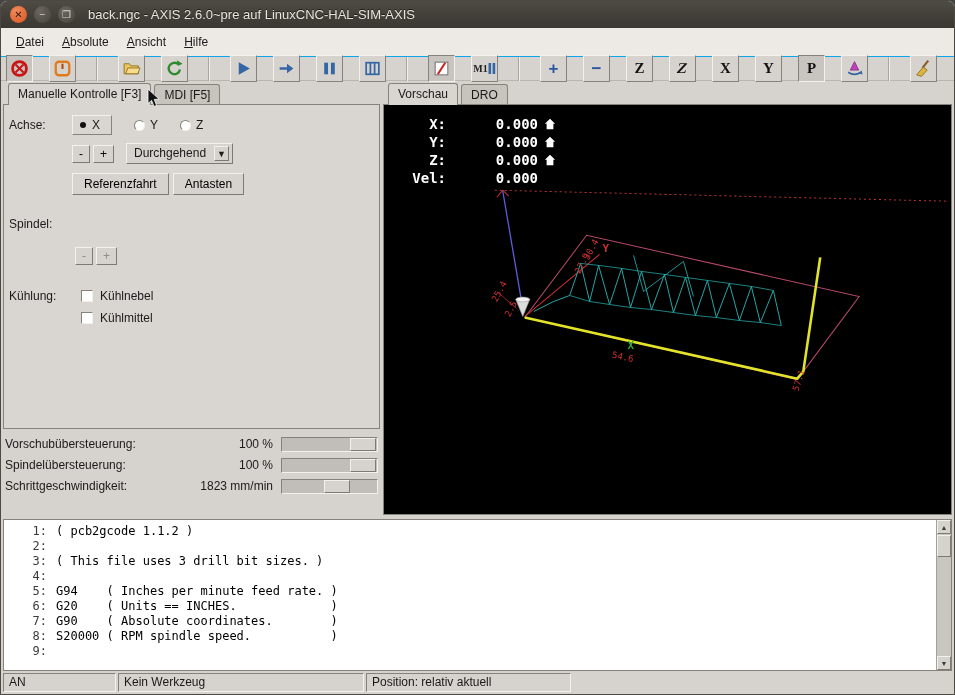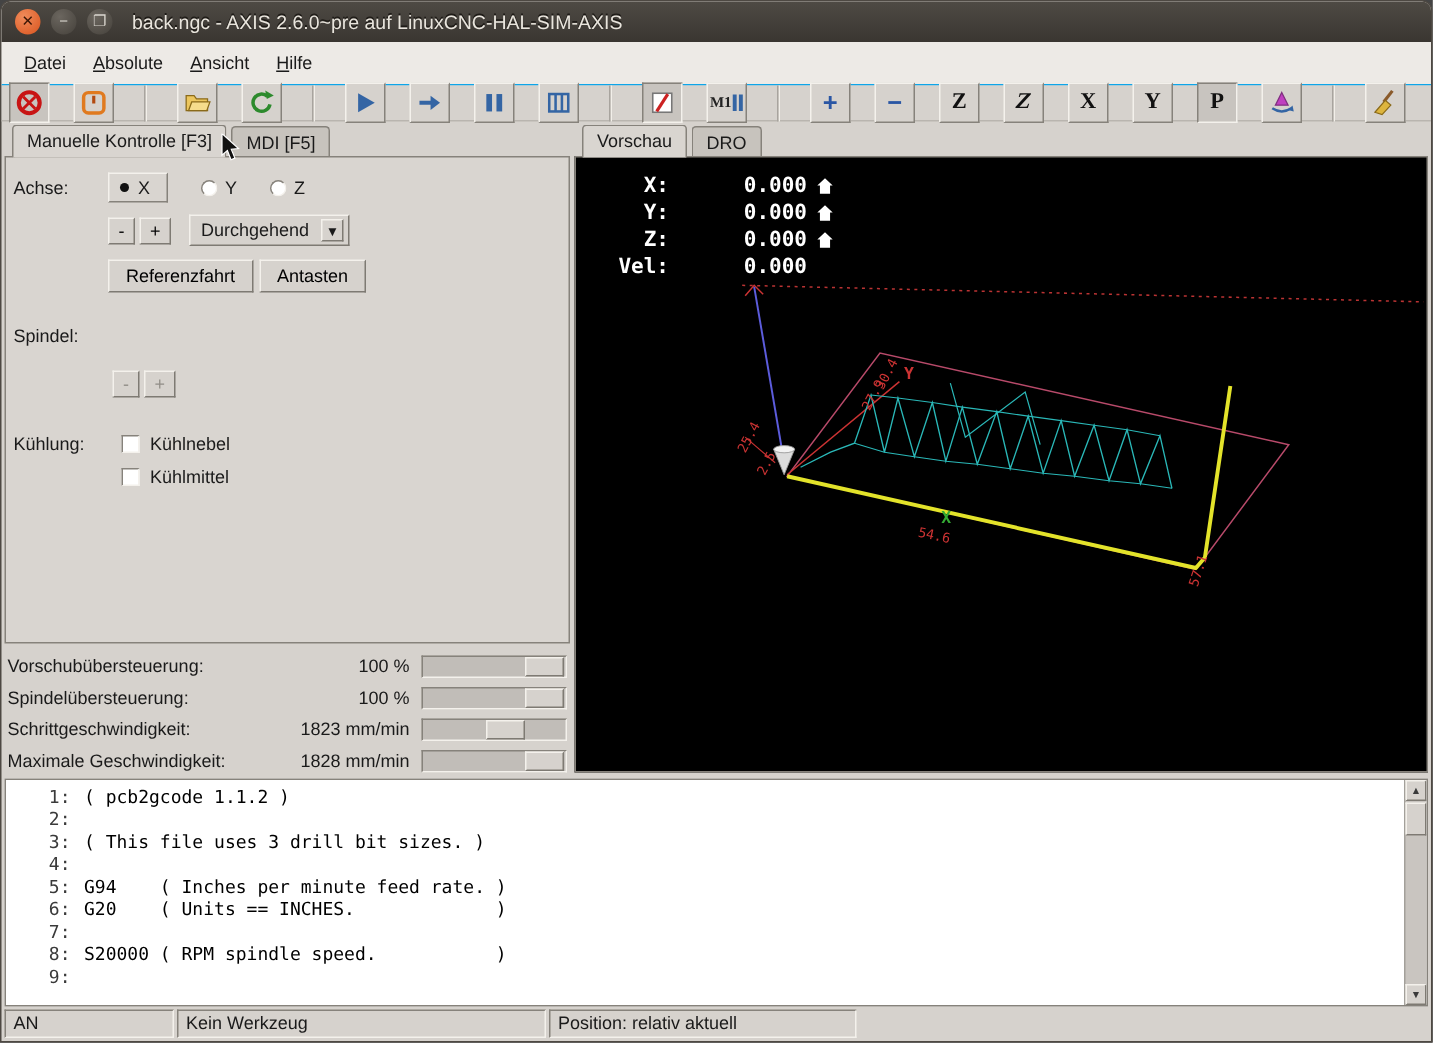--- a/index.html
+++ b/index.html
@@ -320,27 +320,20 @@
           <span class="ov-value">100 %</span>
           <span class="slider">
               <span class="thumb" style="left: 68px;"></span>
             </span>
         </div>
         <div class="ov-row">
           <span class="ov-label">Schrittgeschwindigkeit:</span>
           <span class="ov-value">1823 mm/min</span>
           <span class="slider">
               <span class="thumb" style="left: 42.16px;"></span>
-            </span>
-        </div>
-        <div class="ov-row">
-          <span class="ov-label">Maximale Geschwindigkeit:</span>
-          <span class="ov-value">1828 mm/min</span>
-          <span class="slider">
-              <span class="thumb" style="left: 68px;"></span>
             </span>
         </div>
       </div>
     </div>
 
     <div class="col-right">
       <div class="tabs-row">
         <span class="tab active">Vorschau</span>
         <span class="tab">DRO</span>
       </div>
@@ -438,20 +431,21 @@
       <div class="gl">
           <span class="gl-num">5:</span>
           <span class="gl-text">G94    ( Inches per minute feed rate. )</span>
         </div>
       <div class="gl">
           <span class="gl-num">6:</span>
           <span class="gl-text">G20    ( Units == INCHES.             )</span>
         </div>
       <div class="gl">
           <span class="gl-num">7:</span>
+          <span class="gl-text">G90    ( Absolute coordinates.        )</span>
         </div>
       <div class="gl">
           <span class="gl-num">8:</span>
           <span class="gl-text">S20000 ( RPM spindle speed.           )</span>
         </div>
       <div class="gl">
           <span class="gl-num">9:</span>
           <span class="gl-text"></span>
         </div>
     </div>

